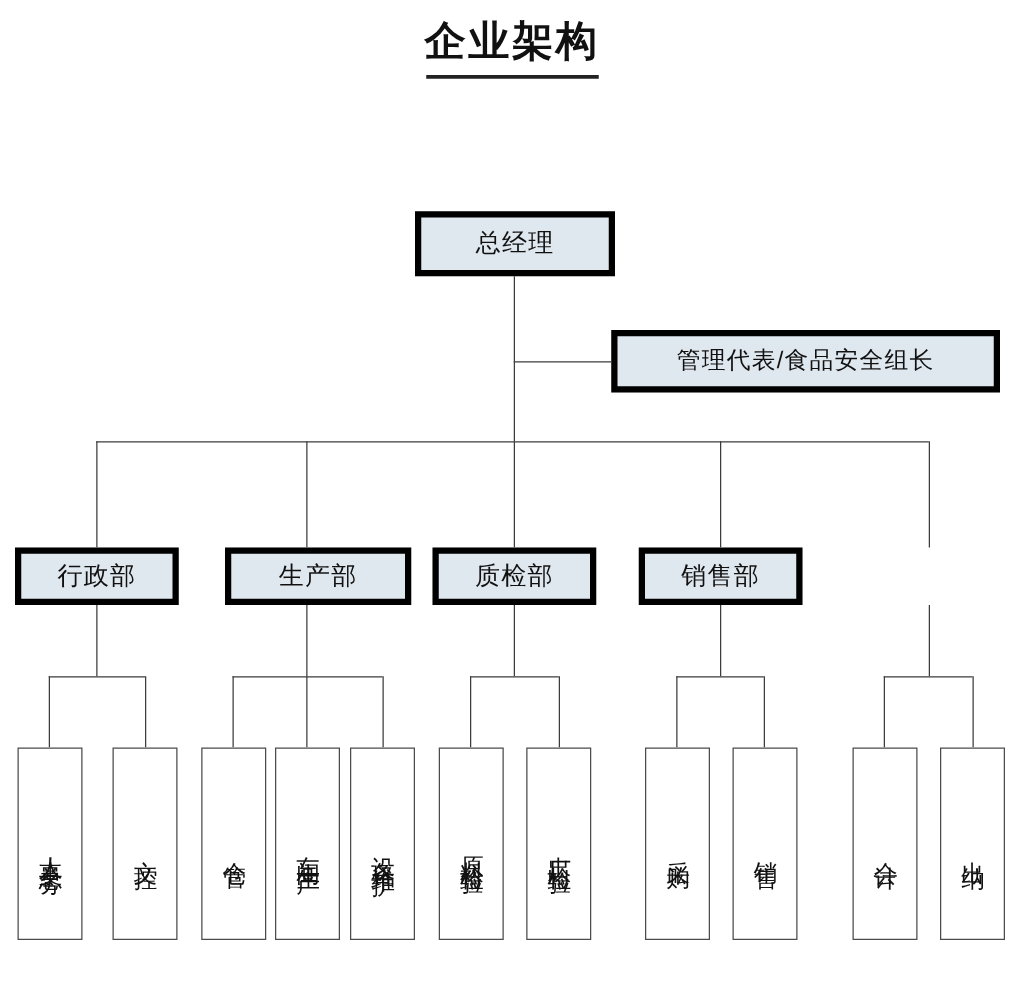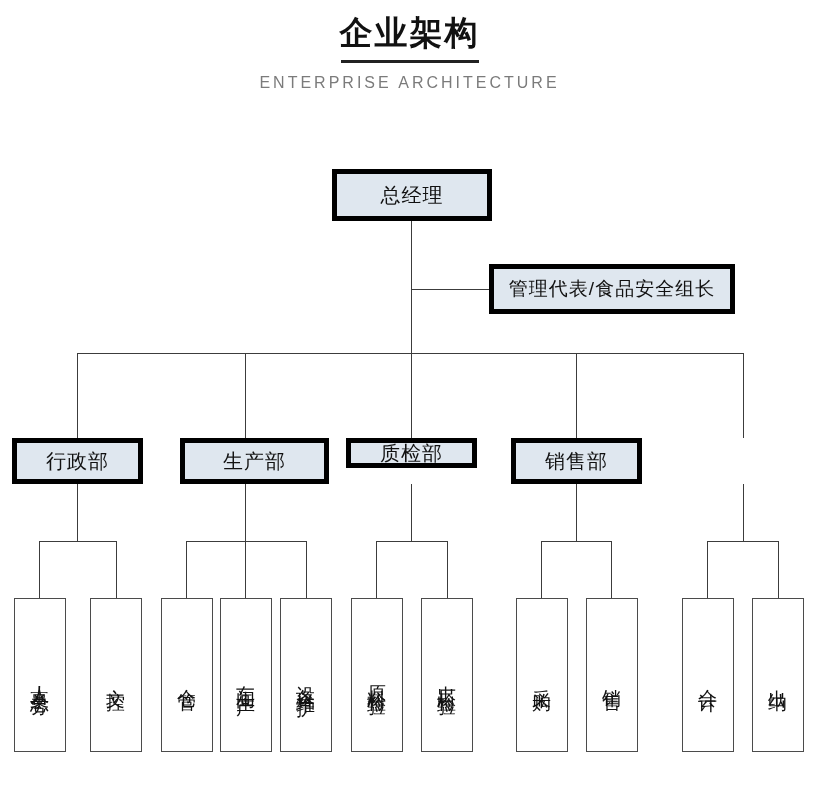--- a/index.html
+++ b/index.html
@@ -83,42 +83,41 @@
   .line.v { width: 1px; }
 </style>
 </head>
 <body>
 
 <div id="chart">
 
   <div class="title-block">
     <div class="title-cn">企业架构</div>
     <div class="title-rule"></div>
-    <div class="title-en">ENTERPRISE ARCHITECTURE</div>
   </div>
 
   <div class="node" style="left:332px; top:169px; width:160px; height:52px;">总经理</div>
 
-  <div class="node rep" style="left:489px; top:264px; width:246px; height:50px;">管理代表/食品安全组长</div>
+  <div class="node rep" style="left:489px; top:264px; width:311px; height:50px;">管理代表/食品安全组长</div>
 
   <div class="line v" style="left:411px; top:221px; height:132px;"></div>
 
   <div class="line h" style="left:411px; top:289px; width:78px;"></div>
 
   <div class="line h" style="left:77px; top:353px; width:666px;"></div>
 
   <div class="line v" style="left:77px; top:353px; height:85px;"></div>
   <div class="line v" style="left:245px; top:353px; height:85px;"></div>
   <div class="line v" style="left:411px; top:353px; height:85px;"></div>
   <div class="line v" style="left:576px; top:353px; height:85px;"></div>
   <div class="line v" style="left:743px; top:353px; height:85px;"></div>
 
   <div class="node" style="left:12px; top:438px; width:131px; height:46px;">行政部</div>
   <div class="node" style="left:180px; top:438px; width:149px; height:46px;">生产部</div>
-  <div class="node" style="left:346px; top:438px; width:131px; height:30px;">质检部</div>
+  <div class="node" style="left:346px; top:438px; width:131px; height:46px;">质检部</div>
   <div class="node" style="left:511px; top:438px; width:131px; height:46px;">销售部</div>
 
   <div class="line v" style="left:77px; top:484px; height:57px;"></div>
   <div class="line h" style="left:39px; top:541px; width:77px;"></div>
   <div class="line v" style="left:39px; top:541px; height:57px;"></div>
   <div class="line v" style="left:116px; top:541px; height:57px;"></div>
   <div class="node plain leaf" style="left:14px; top:598px; width:52px; height:154px;">人事总务</div>
   <div class="node plain leaf" style="left:90px; top:598px; width:52px; height:154px;">文控</div>
 
   <div class="line v" style="left:245px; top:484px; height:57px;"></div>

